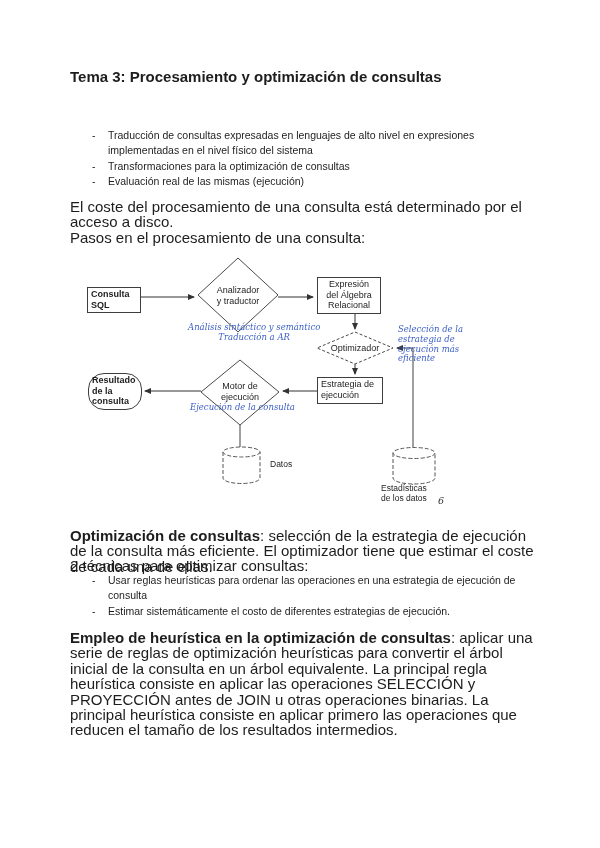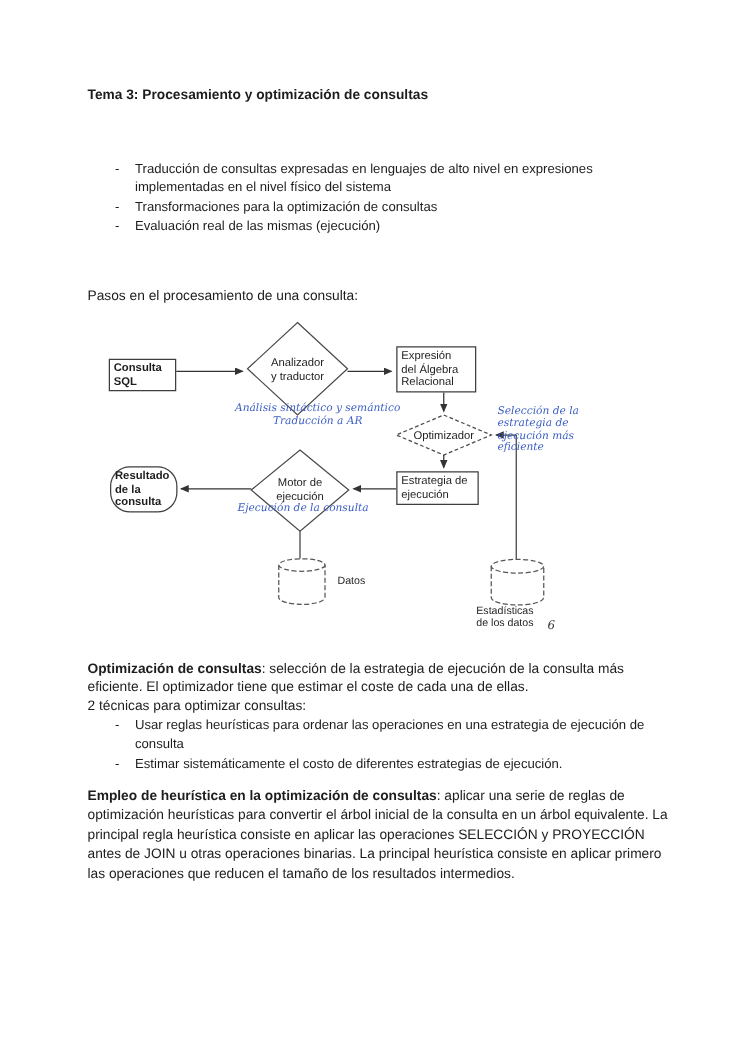--- a/index.html
+++ b/index.html
@@ -1,20 +1,20 @@
 <!DOCTYPE html>
 <html><head>
 <meta charset="utf-8">
 <style>
   html,body { margin:0; padding:0; background:#ffffff; }
   .page {
     position:relative; width:600px; height:848px; background:#ffffff;
     font-family:"Liberation Sans", sans-serif; color:#1d1d1d; overflow:hidden;
   }
-  .txt { position:absolute; left:70px; width:466px; font-size:11px; line-height:15.4px; }
+  .txt { position:absolute; left:70px; width:466px; font-size:15px; line-height:15.4px; }
   .b { font-weight:bold; }
   .bullets { position:absolute; left:70px; width:466px; font-size:10.5px; line-height:15.4px; }
   .bullet-row { display:flex; padding-left:22px; box-sizing:border-box; }
   .bullet-dash { width:16px; flex:none; }
   .bullet-text { flex:1; }
 
   
   .diagram { position:absolute; left:80px; top:255px; width:400px; height:268px; }
   .diagram svg { position:absolute; left:0; top:0; }
   .dnode { position:absolute; font-size:9px; line-height:10.5px; white-space:pre-line; }
@@ -47,20 +47,21 @@
     <div class="bullet-row">
       <span class="bullet-dash">-</span>
       <span class="bullet-text">Transformaciones para la optimización de consultas</span>
     </div>
     <div class="bullet-row">
       <span class="bullet-dash">-</span>
       <span class="bullet-text">Evaluación real de las mismas (ejecución)</span>
     </div>
   </div>
 
+  <div class="txt" style="top:199px;">El coste del procesamiento de una consulta está determinado por el acceso a disco.</div>
 
   <div class="txt" style="top:230px;">Pasos en el procesamiento de una consulta:</div>
 
   <div class="diagram">
     <svg width="400" height="268" viewBox="0 0 400 268">
       <defs>
         <marker id="arr" markerWidth="9" markerHeight="8" refX="6" refY="3" orient="auto">
           <path d="M0,0 L7,3 L0,6 z" fill="#333"></path>
         </marker>
       </defs>
@@ -83,21 +84,21 @@
 
       <path d="M143,197 L143,223 A18.5,5.5 0 0 0 180,223 L180,197" fill="#ffffff" stroke="#555" stroke-width="1" stroke-dasharray="4,2"></path>
       <ellipse cx="161.5" cy="197" rx="18.5" ry="5" fill="#ffffff" stroke="#555" stroke-width="1" stroke-dasharray="4,2"></ellipse>
 
       <path d="M313,198 L313,223 A21,6 0 0 0 355,223 L355,198" fill="#ffffff" stroke="#555" stroke-width="1" stroke-dasharray="4,2"></path>
       <ellipse cx="334" cy="198" rx="21" ry="5.5" fill="#ffffff" stroke="#555" stroke-width="1" stroke-dasharray="4,2"></ellipse>
     </svg>
 
     <div class="dnode dbox bold" style="left:7px; top:32px; width:54px; height:26px;">Consulta
 SQL</div>
-    <div class="dnode dbox" style="left:237px; top:22px; width:64px; height:37px;">Expresión
+    <div class="dnode dbox" style="left:237px; top:22px; width:64px; height:37px;text-align:center;">Expresión
 del Álgebra
 Relacional</div>
     <div class="dnode dbox" style="left:237px; top:122px; width:66px; height:27px;">Estrategia de
 ejecución</div>
     <div class="dnode dbox bold" style="left:8px; top:118px; width:54px; height:37px;border-radius:16px;">Resultado
 de la
 consulta</div>
 
     <div class="dnode dlabel" style="left:123px; top:30px; width:70px;">Analizador
 y traductor</div>

